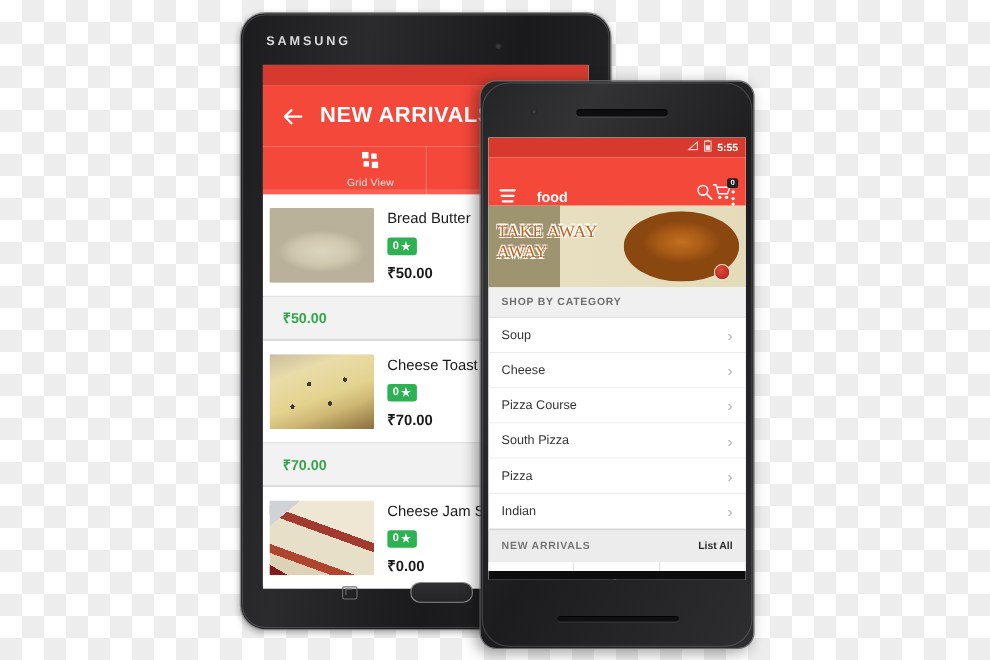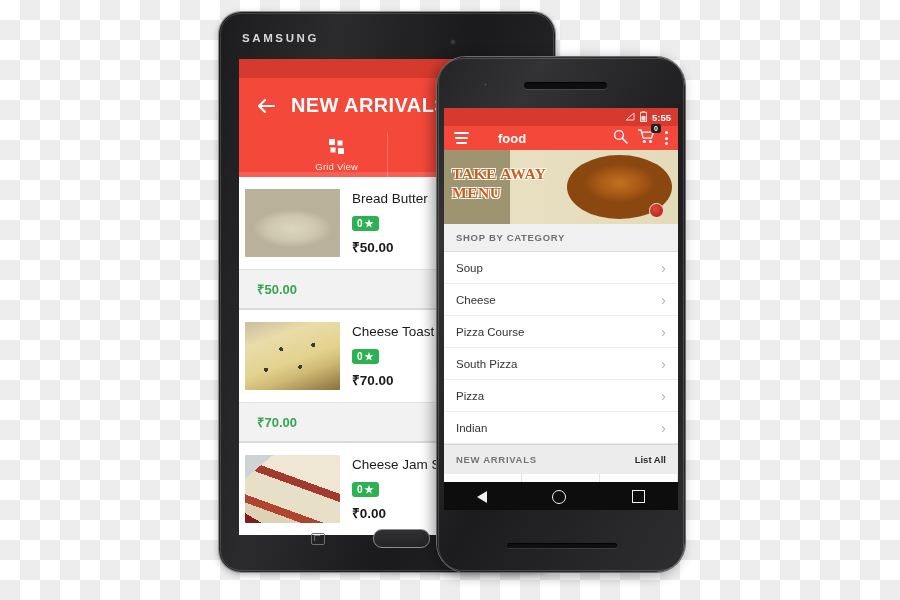--- a/index.html
+++ b/index.html
@@ -213,24 +213,24 @@
     padding: 10px 0 10px 18px;
     font-size: 13px;
     color: #36a54e;
     font-weight: bold;
   }
 
   
   .phone {
     position: absolute;
     left: 437px;
-    top: 57px;
+    top: 74px;
     width: 248px;
     height: 515px;
-    border-radius: 29px;
+    border-radius: 14px;
     background: linear-gradient(120deg, #242426 0%, #333335 20%, #1c1c1e 55%, #2e2e30 100%);
     box-shadow: 0 0 0 1px #6d6d6d, -4px 3px 14px rgba(0,0,0,0.40);
     overflow: hidden;
   }
   .phone-rim {
     position: absolute;
     inset: 1px;
     border-radius: 25px;
     border: 1px solid rgba(255,255,255,0.17);
     pointer-events: none;
@@ -277,26 +277,26 @@
     display: flex;
     align-items: center;
     justify-content: flex-end;
     gap: 5px;
     padding-right: 7px;
     color: #fff;
     font-size: 9.5px;
     font-weight: bold;
   }
   .p-appbar {
-    height: 24px;
+    height: 44px;
     background: #f4483a;
     display: flex;
-    align-items: center;
+    align-items: flex-end;
     padding: 0 10px;
-    gap: 10px;
+    gap: 0;
   }
   .p-hamburger { width: 16px; flex: 0 0 auto; }
   .p-hamburger span {
     display: block;
     height: 2px;
     background: #fff;
     border-radius: 1px;
     margin: 3px 0;
   }
   .p-hamburger span:nth-child(1) { width: 15px; }
@@ -339,21 +339,21 @@
       radial-gradient(ellipse 34% 30% at 50% 44%, #c2711f 0%, #a85a16 58%, #8b4710 100%),
       radial-gradient(circle at 30% 72%, #4a7a2a 0 7px, transparent 7px),
       radial-gradient(circle at 70% 74%, #4a7a2a 0 6px, transparent 6px),
       radial-gradient(ellipse 50% 46% at 50% 50%, #fbfbf7 0%, #eceae2 70%, #d7d4c8 100%);
   }
   .p-banner-text {
     position: absolute;
     left: 8px; top: 14px;
     color: #c8601a;
     font-family: "Liberation Serif", serif;
-    font-weight: bold;
+    font-weight: normal;
     font-size: 15.5px;
     line-height: 1.25;
     letter-spacing: 0.5px;
     text-shadow: -1px -1px 0 #fff, 1px -1px 0 #fff, -1px 1px 0 #fff, 1px 1px 0 #fff;
   }
   .p-banner-dot {
     position: absolute;
     right: 14px; bottom: 6px;
     width: 13px; height: 13px;
     border-radius: 50%;
@@ -576,21 +576,21 @@
           <i></i>
             <i></i>
             <i></i>
         </div>
       </div>
 
       <div class="p-banner">
         <div class="p-banner-plate"></div>
         <div class="p-banner-text">
           <div>TAKE AWAY</div>
-          <div>MENU</div>
+          <div>AWAY</div>
         </div>
         <div class="p-banner-dot"></div>
       </div>
 
       <div class="p-section-head">SHOP BY CATEGORY</div>
 
       <div>
         <div class="p-cat">
           <span class="p-cat-label">Soup</span>
           <span class="p-chev">›</span>

